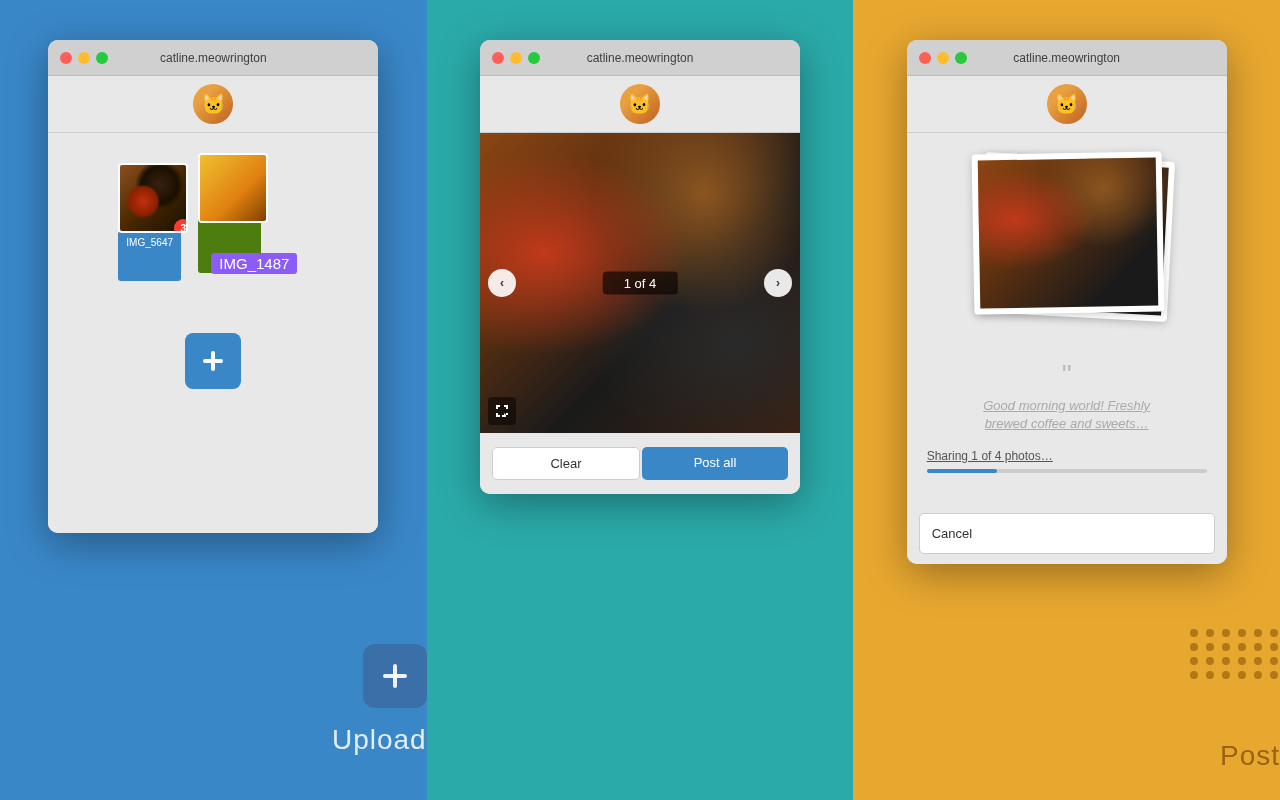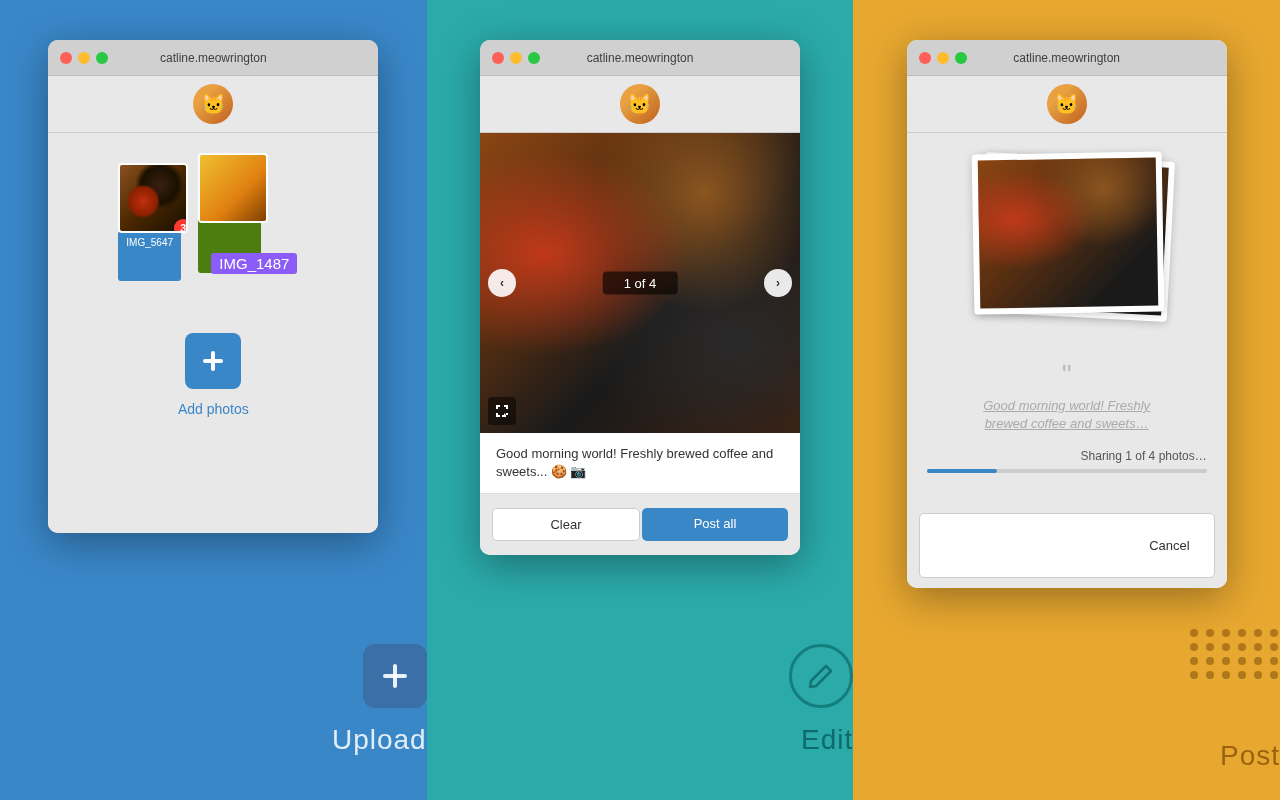--- a/index.html
+++ b/index.html
@@ -179,31 +179,31 @@
         radial-gradient(ellipse at 70% 20%, #8B5520 0%, transparent 35%),
         linear-gradient(135deg, #8B4513 0%, #5c3010 40%, #1a1a1a 80%);
     }
     .quote-icon { font-size: 28px; color: #bbb; text-align: center; margin-bottom: 6px; }
     .caption-preview {
       color: #aaa; font-size: 13px; text-align: center; line-height: 1.4; margin-bottom: 16px;
       font-style: italic;
       text-decoration: underline;
     }
     .progress-container { width: 100%; margin-bottom: 10px; }
-    .progress-label { font-size: 12px; color: #555; margin-bottom: 6px; text-align: right; }
+    .progress-label { font-size: 12px; color: #555; margin-bottom: 6px; text-align: left; text-decoration: underline; }
     .progress-bar-bg {
       height: 4px; background: #ccc; border-radius: 2px; width: 100%;
     }
     .progress-bar-fill {
       height: 4px; background: #3a87c8; border-radius: 2px; width: 25%;
     }
     .post-actions { padding: 10px 12px; background: #e8e8e8; }
     .btn-cancel {
-      width: 100%; padding: 24px; border: 1px solid #ccc; background: white;
-      border-radius: 5px; font-size: 13px; cursor: pointer; color: #333; text-align: right;
+      width: 100%; padding: 12px; border: 1px solid #ccc; background: white;
+      border-radius: 5px; font-size: 13px; cursor: pointer; color: #333; text-align: left;
     }
 
     
     .panel-bottom {
       position: absolute; bottom: 0; left: 0; right: 0; height: 200px;
       display: flex; flex-direction: column; align-items: flex-end; justify-content: center;
     }
     .bottom-icon { margin-bottom: 16px; }
     .bottom-label { font-size: 28px; font-weight: 300; letter-spacing: 1px; }
     .panel-upload .bottom-label { color: rgba(255,255,255,0.85); }
@@ -274,21 +274,20 @@
         <div class="file-label-2" style="top:56px;left:130px;position:absolute;transform:none;background:#4d7c0f;color:white;font-size:10px;padding:2px 8px;border-radius:3px;white-space:nowrap;">IMG_2903</div>
         <div class="file-label-3" style="background:#8b5cf6;color:white;font-size:15px;padding:2px 8px;border-radius:3px;white-space:nowrap;position:absolute;top:100px;left:100px;margin-left:43px;">IMG_1487</div>
       </div>
 
       <div class="add-btn" style="margin-top:80px;">
         <svg width="28" height="28" viewBox="0 0 28 28" fill="white">
           <rect x="12" y="4" width="4" height="20" rx="2"></rect>
           <rect x="4" y="12" width="20" height="4" rx="2"></rect>
         </svg>
       </div>
-      <div class="add-photos-label">Add photos</div>
     </div>
   </div>
 
   <div class="panel-bottom">
     <div class="bottom-icon">
       <div class="plus-circle">
         <svg width="32" height="32" viewBox="0 0 32 32">
           <rect x="14" y="4" width="4" height="24" rx="2"></rect>
           <rect x="4" y="14" width="24" height="4" rx="2"></rect>
         </svg>
@@ -319,38 +318,27 @@
       <div class="nav-btn nav-prev">‹</div>
       <div class="counter-badge">1 of 4</div>
       <div class="nav-btn nav-next">›</div>
       <div class="fullscreen-btn">
         <svg width="16" height="16" viewBox="0 0 16 16" fill="white">
           <path d="M2 2h4v2H4v2H2V2zm8 0h4v4h-2V4h-2V2zM2 10h2v2h2v2H2v-4zm10 2h2v-2h-2v4h-4v-2h2v-2z"></path>
         </svg>
       </div>
     </div>
 
-    <div class="edit-caption">Good morning world! Freshly brewed coffee and sweets... 🍪 📷</div>
 
     <div class="edit-actions">
       <div class="btn-clear">Clear</div>
       <div class="btn-share-all">Post all</div>
     </div>
   </div>
 
-  <div class="panel-bottom">
-    <div class="bottom-icon">
-      <div class="pencil-circle">
-        <svg width="30" height="30" viewBox="0 0 30 30" fill="none" stroke="rgba(0,80,80,0.6)" stroke-width="2.5">
-          <path d="M20 5l5 5L10 25l-6 1 1-6L20 5z" stroke-linejoin="round" stroke-linecap="round"></path>
-        </svg>
-      </div>
-    </div>
-    <div class="bottom-label">Edit</div>
-  </div>
 </div>
 
 <div class="panel panel-post">
   <div class="mac-window post-window">
 
     <div class="mac-titlebar">
       <div class="traffic-lights">
         <div class="tl tl-red"></div>
         <div class="tl tl-yellow"></div>
         <div class="tl tl-green"></div>

